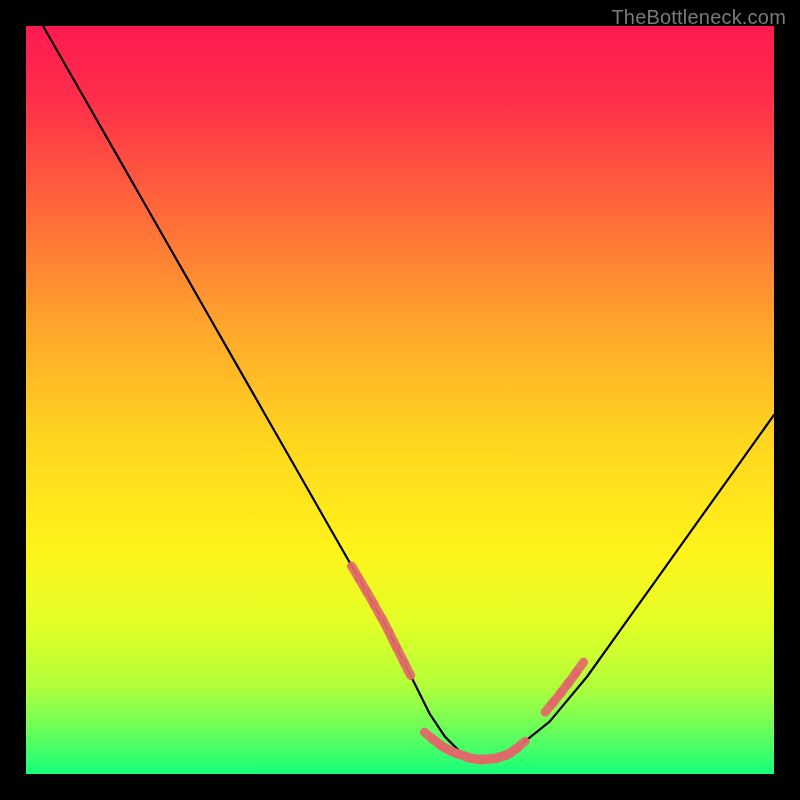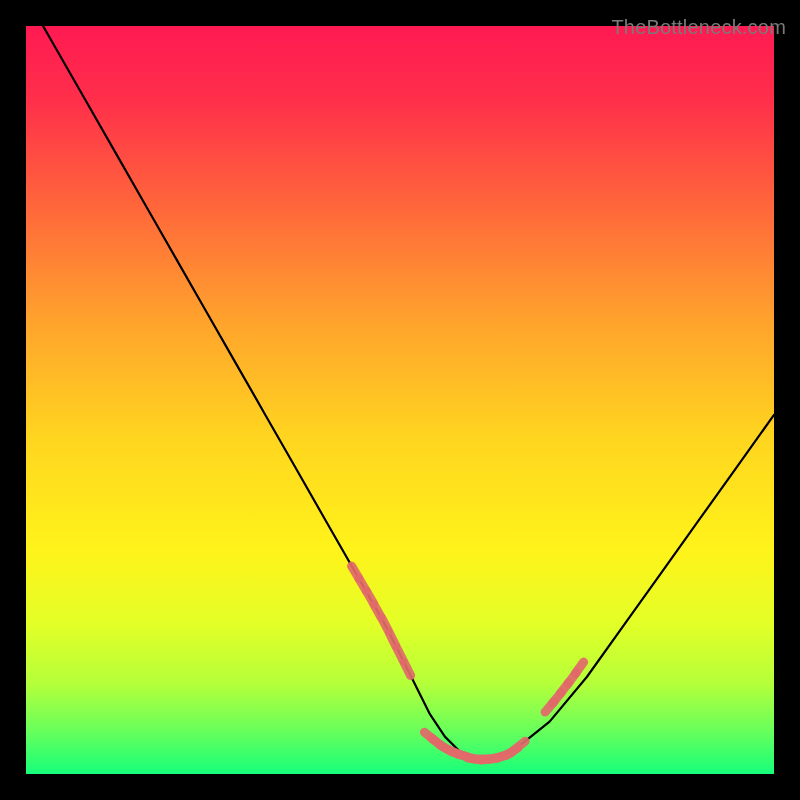--- a/index.html
+++ b/index.html
@@ -6,21 +6,21 @@
     margin: 0;
     padding: 0;
     background: #000;
     width: 800px;
     height: 800px;
     position: relative;
     font-family: Arial, Helvetica, sans-serif;
   }
   .watermark {
     position: absolute;
-    top: 16px;
+    top: 6px;
     right: 14px;
     color: #7a7a7a;
     font-size: 20px;
     font-weight: 500;
     letter-spacing: 0.2px;
     z-index: 10;
   }
   .plot-container {
     position: absolute;
     left: 26px;

